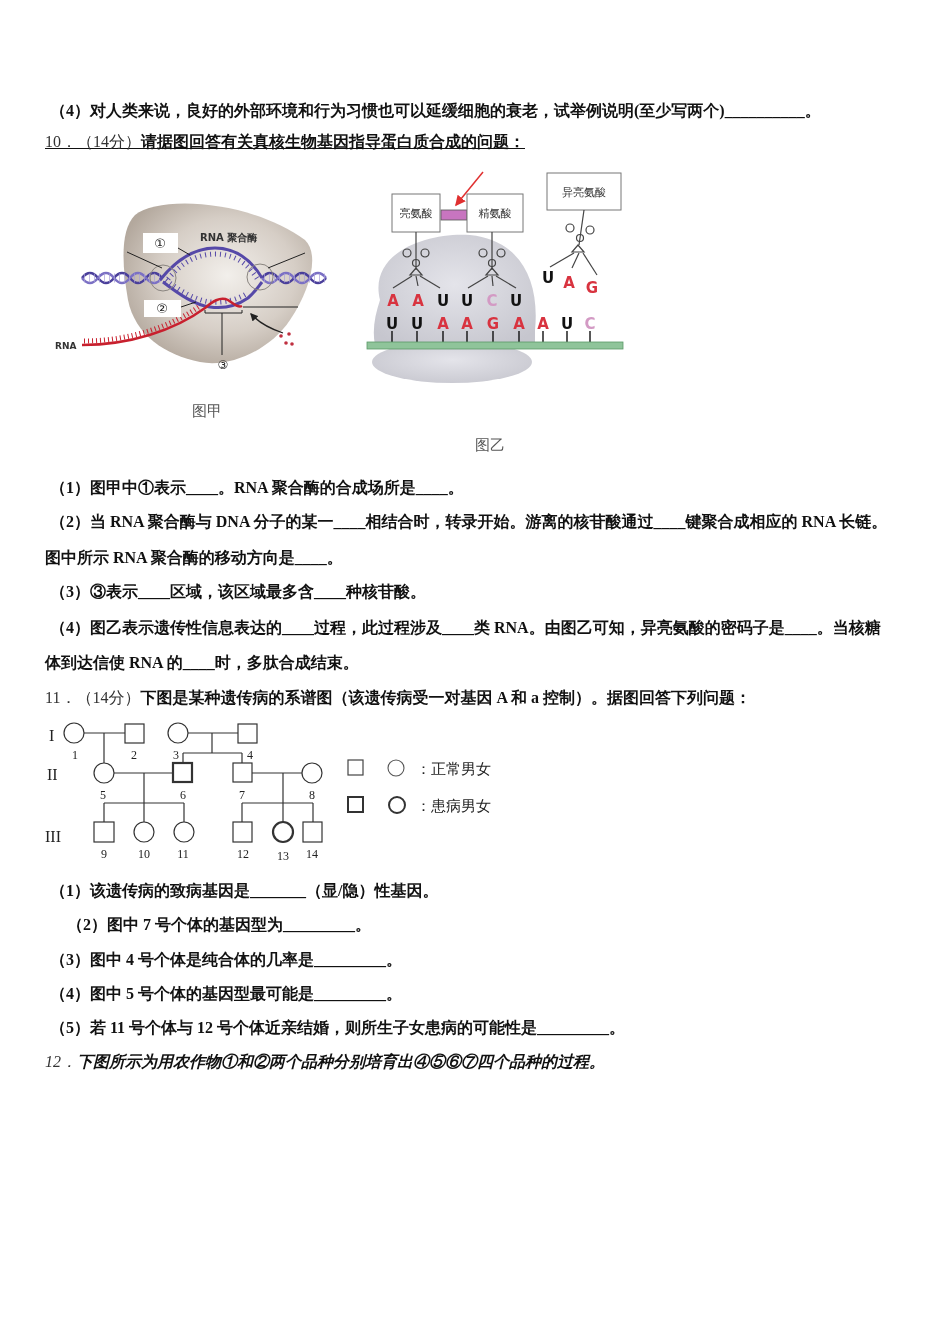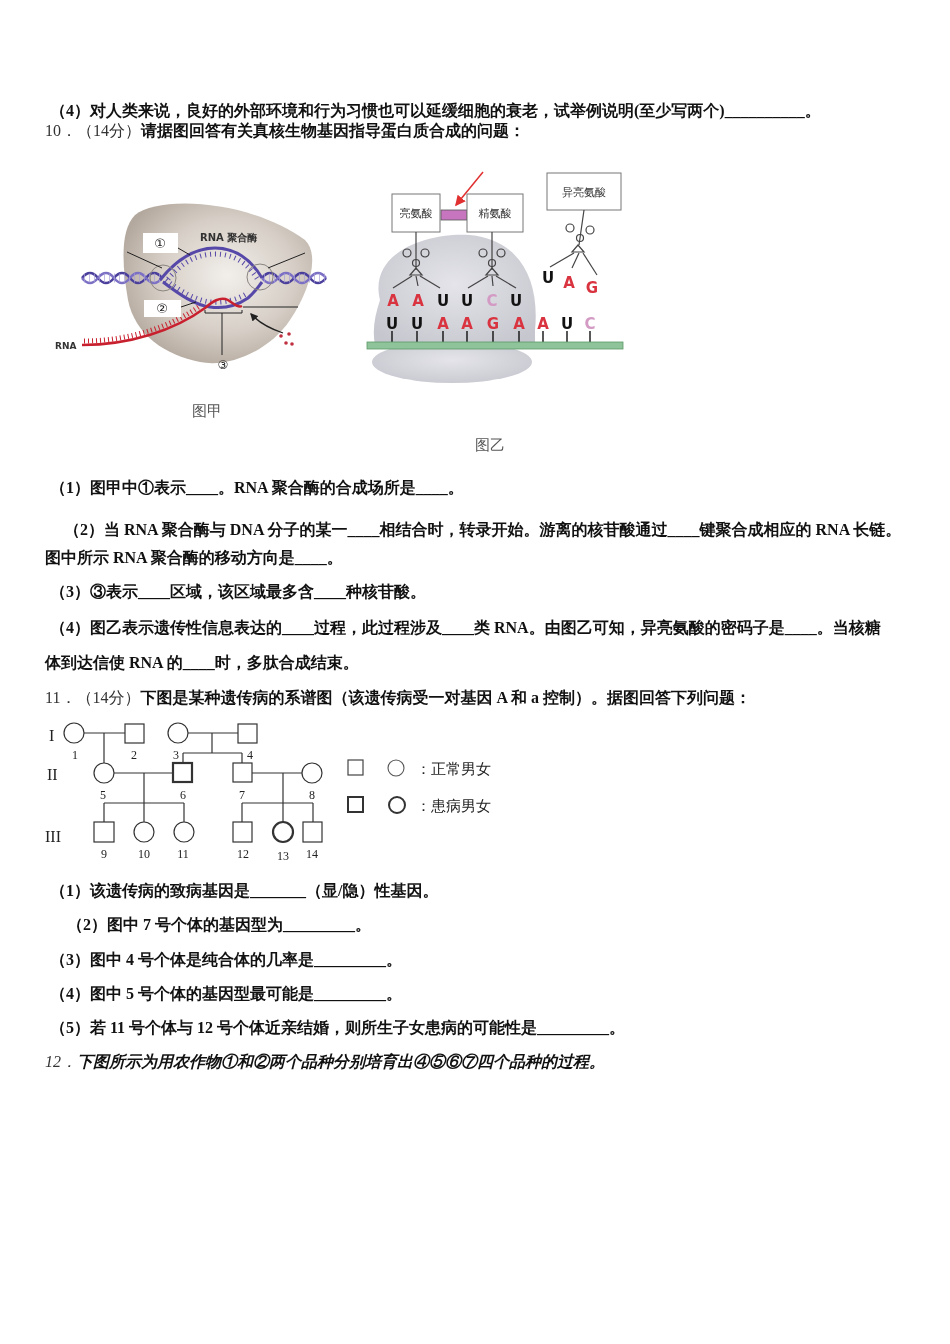--- a/index.html
+++ b/index.html
@@ -17,21 +17,21 @@
   .ped text { font-family:"Liberation Serif","DejaVu Serif",serif; fill:#222; }
   .gen { font-size:16px; }
   .num { font-size:12px; }
   .legend-text { font-size:15px; fill:#333; }
 </style>
 </head>
 <body>
 
 <div class="line" style="left:50px;top:101px;">（4）对人类来说，良好的外部环境和行为习惯也可以延缓细胞的衰老，试举例说明(至少写两个)__________。</div>
 
-<div class="line" style="left:45px;top:121px;">
+<div class="line" style="left:45px;top:132px;text-decoration:underline;">
   <span class="light">10．</span><span class="light">（14分）</span><span>请据图回答有关真核生物基因指导蛋白质合成的问题：</span>
 </div>
 
 <svg class="fig" style="left:50px;top:190px;" width="300" height="240" viewBox="50 190 300 240">
   <defs>
     <radialGradient id="blobA" cx="55%" cy="45%" r="60%">
       <stop offset="0%" stop-color="#f2efeb"></stop>
       <stop offset="60%" stop-color="#d6cec6"></stop>
       <stop offset="100%" stop-color="#b3a89d"></stop>
     </radialGradient>
@@ -186,21 +186,21 @@
     <text class="nuc red" x="519" y="329" text-anchor="middle">A</text>
     <text class="nuc red" x="543" y="329" text-anchor="middle">A</text>
     <text class="nuc blk" x="567" y="329" text-anchor="middle">U</text>
     <text class="nuc pnk" x="590" y="329" text-anchor="middle">C</text>
   </g>
   <rect x="367" y="342" width="256" height="7" fill="#8fc49a" stroke="#5a9a68" stroke-width="0.8"></rect>
   <text class="cap" x="490" y="450" text-anchor="middle">图乙</text>
 </svg>
 
 <div class="line" style="left:50px;top:478px;">（1）图甲中①表示____。RNA 聚合酶的合成场所是____。</div>
-<div class="line" style="left:64px;top:512px;margin-top:8px;">（2）当 RNA 聚合酶与 DNA 分子的某一____相结合时，转录开始。游离的核苷酸通过____键聚合成相应的 RNA 长链。</div>
+<div class="line" style="left:50px;top:512px;">（2）当 RNA 聚合酶与 DNA 分子的某一____相结合时，转录开始。游离的核苷酸通过____键聚合成相应的 RNA 长链。</div>
 <div class="line" style="left:45px;top:548px;">图中所示 RNA 聚合酶的移动方向是____。</div>
 <div class="line" style="left:50px;top:582px;">（3）③表示____区域，该区域最多含____种核苷酸。</div>
 <div class="line" style="left:50px;top:618px;">（4）图乙表示遗传性信息表达的____过程，此过程涉及____类 RNA。由图乙可知，异亮氨酸的密码子是____。当核糖</div>
 <div class="line" style="left:45px;top:653px;">体到达信使 RNA 的____时，多肽合成结束。</div>
 
 <div class="line" style="left:45px;top:688px;">
   <span class="light">11．</span><span class="light">（14分）</span><span>下图是某种遗传病的系谱图（该遗传病受一对基因 A 和 a 控制）。据图回答下列问题：</span>
 </div>
 
 <svg class="fig ped" style="left:40px;top:715px;" width="480" height="155" viewBox="40 715 480 155">

